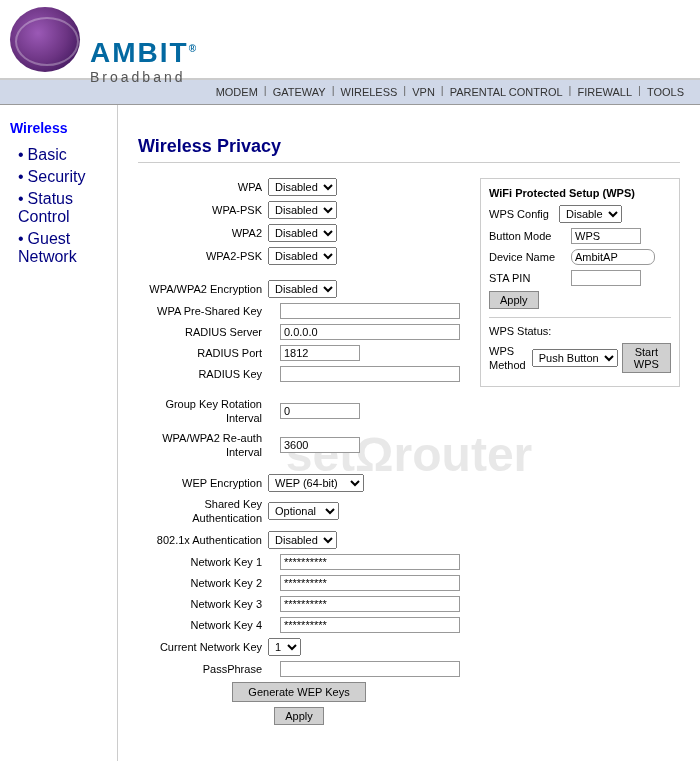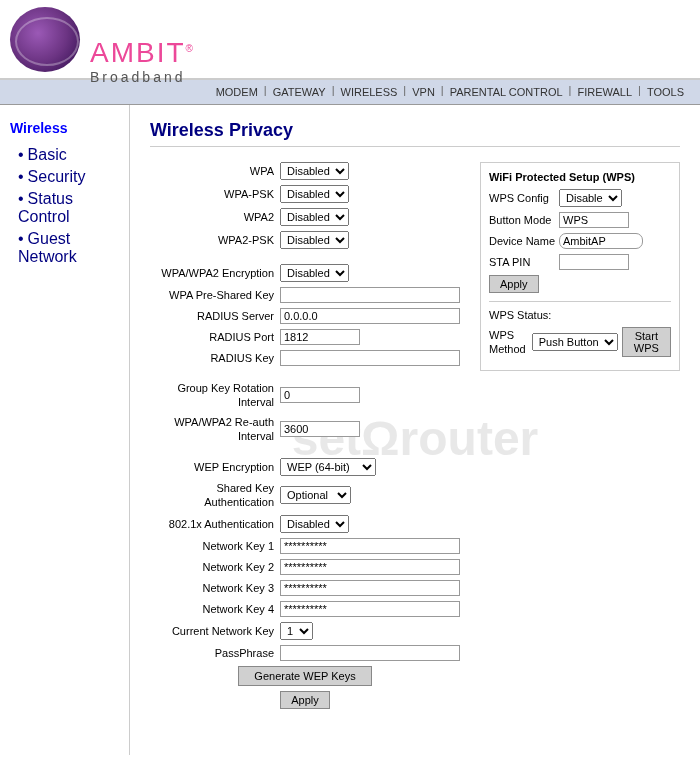--- a/index.html
+++ b/index.html
@@ -4,58 +4,58 @@
   <style>
     * { margin: 0; padding: 0; box-sizing: border-box; }
     body { font-family: Arial, sans-serif; font-size: 12px; background: #fff; width: 700px; }
 
     
     .header { display: flex; align-items: center; background: #fff; border-bottom: 2px solid #ccc; padding: 5px 10px; height: 80px; }
     .header-logo { display: flex; align-items: center; gap: 10px; }
     .globe-icon { width: 70px; height: 65px; background: radial-gradient(circle at 40% 40%, #9b59b6, #6c3483, #2c0a4a); border-radius: 50%; position: relative; overflow: hidden; }
     .globe-icon::after { content: ''; position: absolute; top: 10px; left: 5px; width: 60px; height: 45px; border: 2px solid rgba(255,255,255,0.3); border-radius: 50%; }
     .brand-text { display: flex; flex-direction: column; }
-    .brand-ambit { font-size: 28px; font-weight: normal; color: #ec4899; letter-spacing: 2px; margin-top: 44px; }
+    .brand-ambit { font-size: 28px; font-weight: bold; color: #0369a1; letter-spacing: 2px; margin-top: 44px; }
     .brand-ambit sup { font-size: 10px; }
     .brand-broadband { font-size: 14px; color: #555; letter-spacing: 3px; }
 
     
     .navbar { background: #d0d8e8; padding: 4px 10px; display: flex; justify-content: flex-end; gap: 0; font-size: 11px; border-bottom: 1px solid #999; }
     .nav-item { color: #333; text-decoration: none; padding: 2px 6px; text-align: right; }
     .nav-sep { color: #666; }
 
     
     .content { display: flex; min-height: 650px; }
 
     
     .sidebar { width: 150px; padding: 15px 10px; border-right: 1px solid #ccc; background: #fff; }
     .sidebar-title { color: #00f; font-weight: bold; font-size: 14px; margin-bottom: 8px; }
     .sidebar-item { display: block; color: #000080; text-decoration: none; padding: 2px 0 2px 8px; font-size: 16px; }
     .sidebar-item::before { content: '•'; margin-right: 4px; }
 
     
-    .main { flex: 1; padding: 15px 20px; }
+    .main { flex: 1; padding: 31px 20px; }
     .page-title { font-size: 18px; font-weight: bold; color: #000080; margin-bottom: 15px; border-bottom: 1px solid #ccc; padding-bottom: 5px; }
 
     
     .main-inner { position: relative; }
     .watermark { position: absolute; top: 50%; left: 50%; transform: translate(-50%, -50%); font-size: 48px; color: rgba(180,180,180,0.3); white-space: nowrap; z-index: 0; pointer-events: none; font-weight: bold; }
 
     
     .two-col { display: flex; gap: 20px; position: relative; z-index: 1; }
     .left-col { flex: 1; }
     .right-col { width: 200px; }
 
     
     .form-row { display: flex; align-items: center; margin-bottom: 5px; }
     .form-label { text-align: right; width: 130px; min-width: 130px; padding-right: 6px; font-size: 11px; color: #000; line-height: 1.3; }
     .form-control { font-size: 11px; }
 
     select { font-size: 11px; padding: 1px 2px; }
-    input[type="text"], input[type="password"] { font-size: 11px; padding: 1px 3px; border: 1px solid #999; }
+    input[type="text"], input[type="password"] { font-size: 11px; padding: 1px 3px; border: 1px solid #999; margin-left: 12px; }
 
     .input-wide { width: 180px; }
     .input-medium { width: 80px; }
 
     
     .wps-box { border: 1px solid #ccc; padding: 8px; font-size: 11px; }
     .wps-title { font-weight: bold; font-size: 11px; margin-bottom: 6px; }
     .wps-row { display: flex; align-items: center; margin-bottom: 5px; }
     .wps-label { width: 70px; font-size: 11px; line-height: 1.3; }
 

